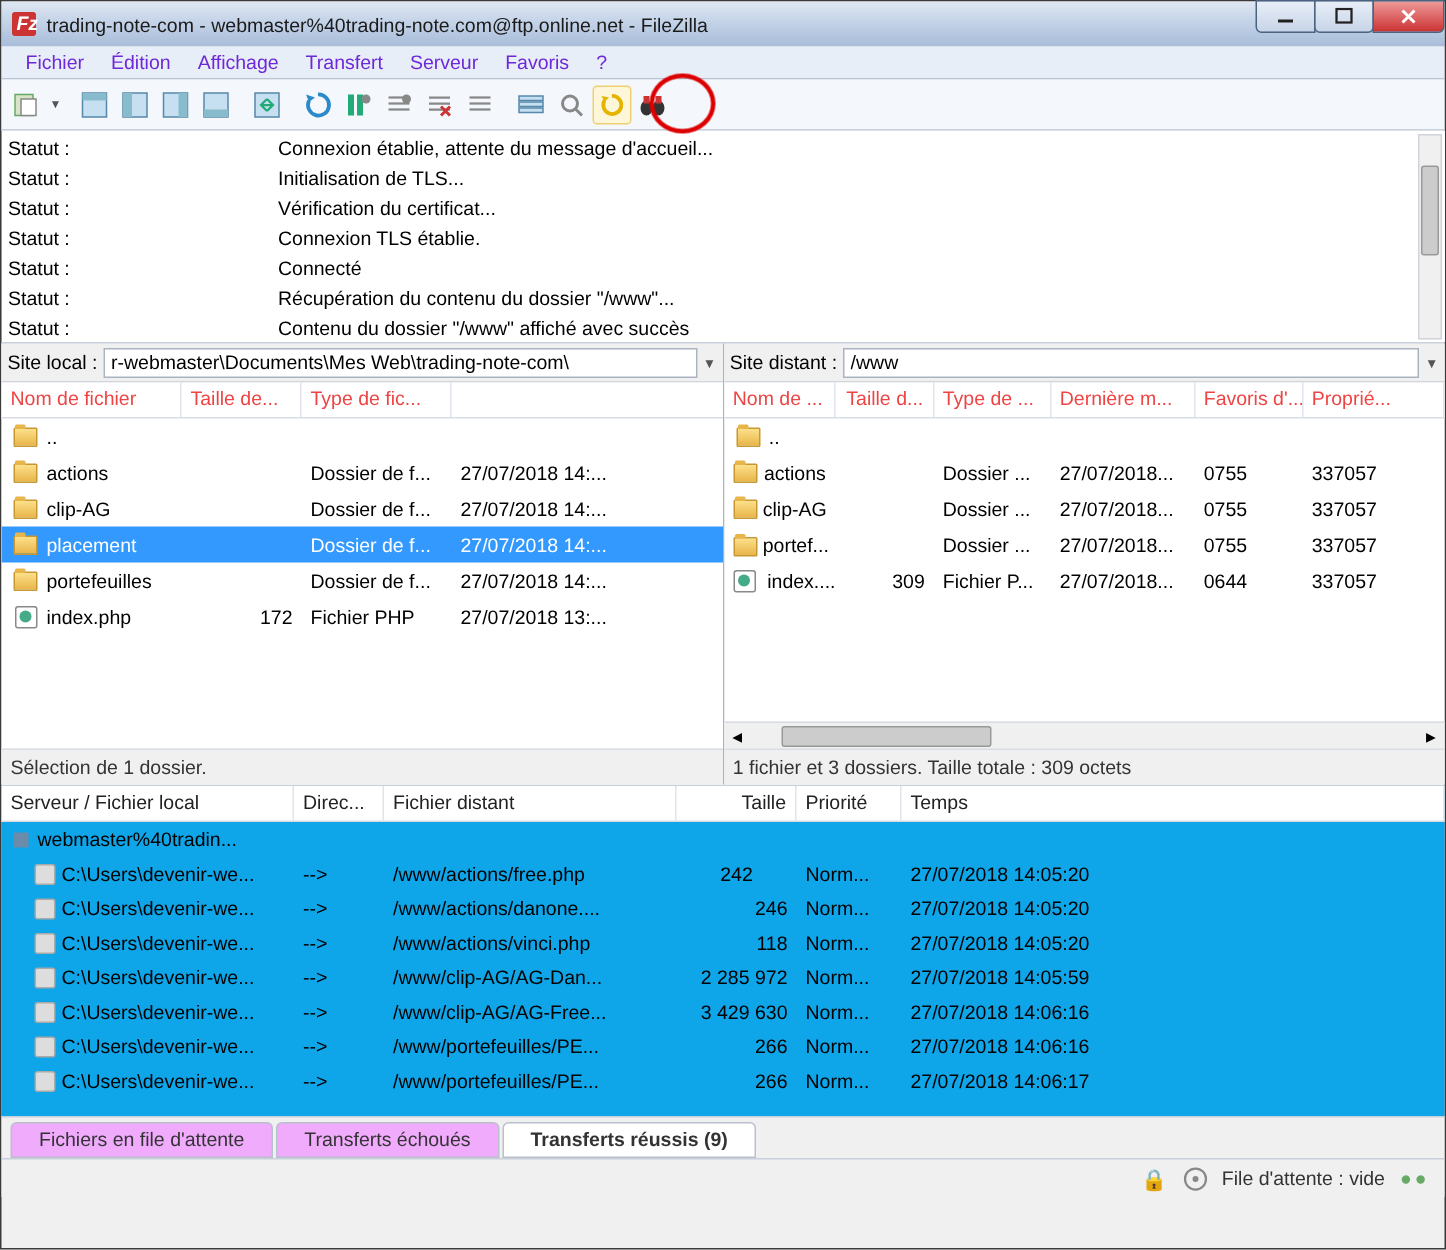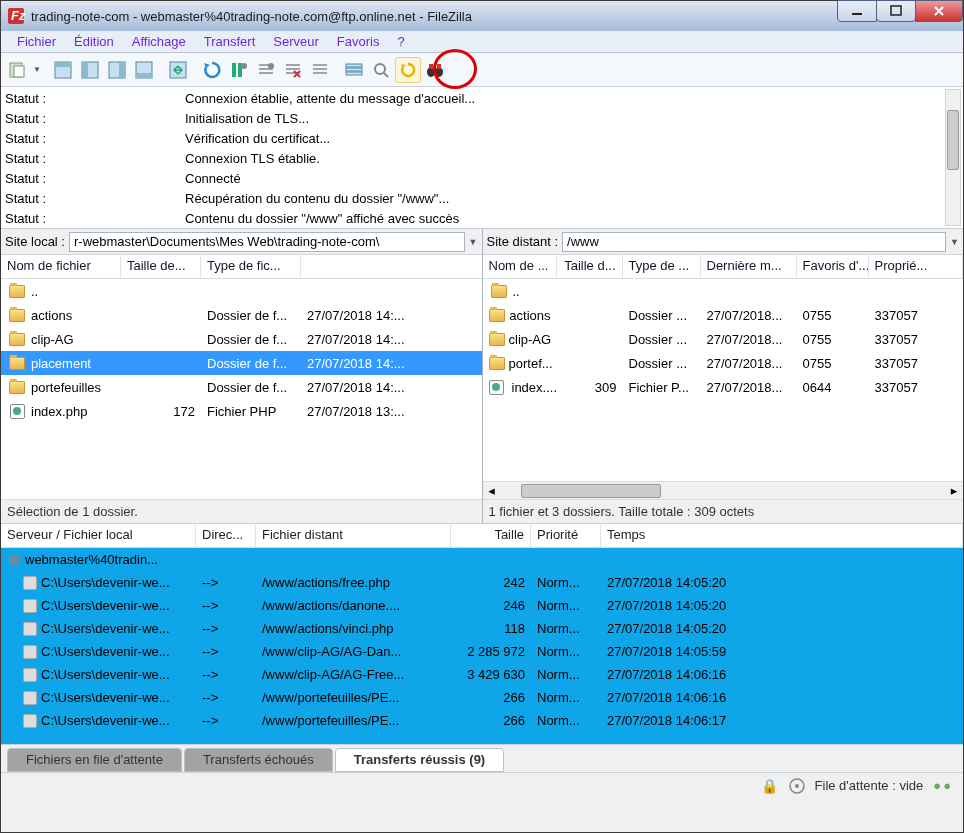--- a/index.html
+++ b/index.html
@@ -20,37 +20,37 @@
 .red-circle{position:absolute;left:432px;top:-4px;width:44px;height:40px;border:3px solid #d00;border-radius:50%;pointer-events:none;z-index:10;}
 .log{height:142px;background:#fff;border-bottom:1px solid #c8d0dc;overflow-y:auto;padding:2px 4px;position:relative;}
 .log .row{display:flex;line-height:20px;}
 .log .lbl{width:180px;}
 .splith{display:flex;height:295px;border-bottom:1px solid #c8d0dc;}
 .pane{flex:1;display:flex;flex-direction:column;background:#fff;min-width:0;}
 .pane.left{border-right:1px solid #aab3c0;}
 .sitebar{height:26px;display:flex;align-items:center;padding:0 4px;background:#f0f0f0;border-bottom:1px solid #d0d4dc;gap:4px;}
 .sitebar input{flex:1;height:20px;border:1px solid #aab3c0;padding:0 4px;font-size:13px;}
 .listhdr{height:24px;display:flex;background:#fff;border-bottom:1px solid #d8dce4;}
-.listhdr .col{padding:3px 6px;border-right:1px solid #e0e4ec;color:#0f172a;overflow:hidden;white-space:nowrap;}
+.listhdr .col{padding:3px 6px;border-right:1px solid #e0e4ec;color:#ef4444;overflow:hidden;white-space:nowrap;}
 .listbody{flex:1;overflow:auto;}
 .listbody .frow{height:24px;display:flex;align-items:center;}
 .listbody .frow.sel{background:#3399ff;color:#fff;}
 .listbody .cell{padding:2px 6px;overflow:hidden;white-space:nowrap;}
 .listbody .icon{width:20px;display:inline-flex;align-items:center;justify-content:center;}
 .hscroll{height:18px;background:#f0f0f0;border-top:1px solid #d8dce4;display:flex;align-items:center;}
 .hscroll .thumb{height:14px;background:#ccc;border:1px solid #999;border-radius:2px;margin:0 20px;width:140px;}
 .status{height:24px;background:#f0f0f0;border-top:1px solid #d8dce4;display:flex;align-items:center;padding:0 6px;font-size:13px;color:#333;}
 .queue{height:220px;background:#0ea5e9;display:flex;flex-direction:column;}
 .qhdr{height:24px;display:flex;background:#fff;border-bottom:1px solid #d8dce4;}
 .qhdr .col{padding:3px 6px;border-right:1px solid #e0e4ec;color:#222;overflow:hidden;white-space:nowrap;}
 .qbody{flex:1;overflow:auto;}
 .qrow{height:23px;display:flex;align-items:center;}
 .qrow .cell{padding:1px 6px;overflow:hidden;white-space:nowrap;}
 .tabs{height:28px;background:#f0f0f0;display:flex;align-items:flex-end;padding:0 6px;border-top:1px solid #c8d0dc;}
-.tab{height:24px;padding:3px 18px;border:1px solid #b8c0cc;background:#a3a3a3;border-radius:4px 4px 0 0;margin-right:2px;font-size:13px;color:#333;}
+.tab{height:24px;padding:3px 18px;border:1px solid #b8c0cc;background:#f0abfc;border-radius:4px 4px 0 0;margin-right:2px;font-size:13px;color:#333;}
 .tab.active{background:#fff;font-weight:700;}
 .footer{height:26px;background:#f0f0f0;border-top:1px solid #c8d0dc;display:flex;align-items:center;justify-content:flex-end;padding:0 10px;gap:10px;color:#333;}
 .folder-icon{width:16px;height:13px;display:inline-block;background:linear-gradient(#fce08a,#e8b54a);border-radius:1px;position:relative;border:1px solid #c89830;}
 .folder-icon:before{content:"";position:absolute;top:-3px;left:0;width:7px;height:3px;background:#e8b54a;border-radius:1px 1px 0 0;}
 .php-icon{width:15px;height:15px;display:inline-flex;align-items:center;justify-content:center;background:#fff;border:1px solid #888;border-radius:2px;}
 .php-icon:after{content:"";width:8px;height:8px;background:#4a8;border-radius:50%;}
 svg{display:block;}
 .vscroll{position:absolute;right:2px;top:2px;bottom:2px;width:16px;background:#f0f0f0;border:1px solid #d0d4dc;}
 .vscroll .thumb{position:absolute;left:1px;right:1px;top:20px;height:60px;background:#ccc;border:1px solid #999;border-radius:2px;}
 .lock{font-size:14px;color:#888;}
@@ -372,21 +372,21 @@
               </span>
               <span>clip-AG</span>
             </span>
             <span class="cell" style="width: 66px; text-align: right;"></span>
             <span class="cell" style="width: 78px;">Dossier ...</span>
             <span class="cell" style="width: 96px;">27/07/2018...</span>
             <span class="cell" style="width: 72px;">0755</span>
             <span class="cell" style="flex: 1 1 0%;">337057</span>
           </div>
           <div class="frow">
-            <span class="cell" style="width: 74px; display: flex; align-items: center; gap: 4px;">
+            <span class="cell" style="width: 74px; display: flex; align-items: flex-end; gap: 4px;">
               <span class="icon">
                 <span class="folder-icon"></span>
               </span>
               <span>portef...</span>
             </span>
             <span class="cell" style="width: 66px; text-align: right;"></span>
             <span class="cell" style="width: 78px;">Dossier ...</span>
             <span class="cell" style="width: 96px;">27/07/2018...</span>
             <span class="cell" style="width: 72px;">0755</span>
             <span class="cell" style="flex: 1 1 0%;">337057</span>
@@ -432,21 +432,21 @@
             <span>webmaster%40tradin...</span>
           </span>
         </div>
         <div class="qrow">
           <span class="cell" style="width: 195px; padding-left: 22px; display: flex; align-items: center; gap: 4px;">
             <span class="queue-icon"></span>
             <span>C:\Users\devenir-we...</span>
           </span>
           <span class="cell" style="width: 60px;">--&gt;</span>
           <span class="cell" style="width: 195px;">/www/actions/free.php</span>
-          <span class="cell" style="width: 80px; text-align: right;">242</span>
+          <span class="cell" style="width: 80px; text-align: center;">242</span>
           <span class="cell" style="width: 70px;">Norm...</span>
           <span class="cell" style="flex: 1 1 0%;">27/07/2018 14:05:20</span>
         </div>
         <div class="qrow">
           <span class="cell" style="width: 195px; padding-left: 22px; display: flex; align-items: center; gap: 4px;">
             <span class="queue-icon"></span>
             <span>C:\Users\devenir-we...</span>
           </span>
           <span class="cell" style="width: 60px;">--&gt;</span>
           <span class="cell" style="width: 195px;">/www/actions/danone....</span>

